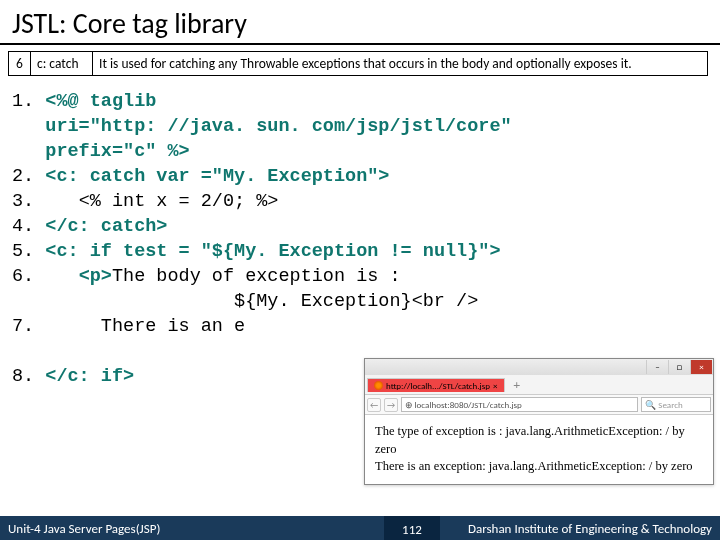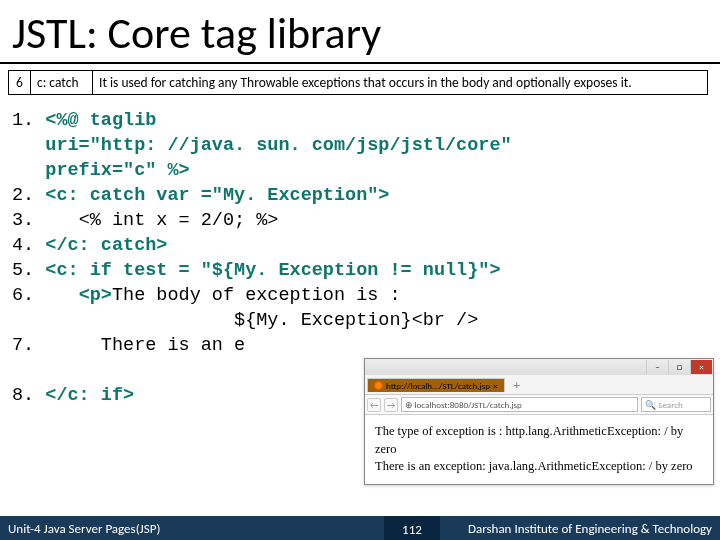--- a/index.html
+++ b/index.html
@@ -1,35 +1,35 @@
 <!DOCTYPE html>
 <html><head>
 <meta charset="utf-8">
 <style>
 *{margin:0;padding:0;box-sizing:border-box}
 body{width:720px;height:540px;font-family:Calibri,Arial,sans-serif;background:#fff;position:relative;overflow:hidden}
-.title{font-size:44px;font-weight:400;padding:6px 12px 2px;border-bottom:2px solid #000}
+.title{font-size:28px;font-weight:400;padding:6px 12px 2px;border-bottom:2px solid #000}
 .tbl{border-collapse:collapse;margin:6px 8px;width:700px}
 .tbl td{border:1.5px solid #000;padding:3px 6px;font-size:13.5px;vertical-align:top}
 .tbl .c0{width:22px;text-align:center}
 .tbl .c1{width:62px}
 .code{font-family:Consolas,"Courier New",monospace;font-size:18.5px;line-height:1.35;padding:8px 12px 0}
 .code div{white-space:pre}
 .k{color:#0f766e;font-weight:bold}
 .p{color:#000}
 .footer{position:absolute;bottom:0;left:0;right:0;height:24px;background:#1a3a5a;color:#fff;display:flex;align-items:center;font-size:13px}
 .fl{padding-left:8px}
 .fc{background:#0a2540;width:56px;text-align:center;height:100%;line-height:28px;margin:0 28px 0 auto}
 .fr{padding-right:8px}
 .bw{position:absolute;right:6px;top:358px;width:350px;border:1px solid #888;background:#f4f4f4;font-size:10px;box-shadow:0 1px 3px rgba(0,0,0,.2)}
 .bw-top{display:flex;justify-content:flex-end;background:linear-gradient(#eee,#ddd);padding:1px}
 .wb{width:22px;height:14px;text-align:center;font-size:9px;border-left:1px solid #ccc;line-height:14px}
 .wb.cls{background:#c0392b;color:#fff}
 .bw-tab{background:#f4f4f4;border-bottom:1px solid #ccc;padding:2px;display:flex;gap:4px;align-items:center}
-.tab{background:#a16207;border:1px solid #ccc;border-bottom:none;padding:1px 6px;font-size:9px;display:flex;align-items:center;gap:3px}
+.tab{background:#ef4444;border:1px solid #ccc;border-bottom:none;padding:1px 6px;font-size:9px;display:flex;align-items:center;gap:3px}
 .ff-logo{width:9px;height:9px;background:radial-gradient(circle,#ff8c00 30%,#e55b00 70%);border-radius:50%}
 .bw-url{display:flex;align-items:center;padding:2px;gap:3px;border-bottom:1px solid #ccc;background:#f9f9f9}
 .nav-btn{width:14px;height:14px;border:1px solid #ccc;border-radius:2px;text-align:center;font-size:9px;color:#888;line-height:12px}
 .urlbox{flex:1;border:1px solid #bbb;background:#fff;padding:1px 3px;font-size:9px;color:#555;display:flex;align-items:center;gap:2px}
 .srch{width:70px;border:1px solid #bbb;background:#fff;padding:1px 3px;font-size:9px;color:#999}
 .bw-body{background:#fff;padding:8px 10px;font-family:'Times New Roman',serif;font-size:12.5px;line-height:1.4}
 .plus{font-size:13px;color:#888;padding:0 5px}
 </style>
 </head>
 <body>
@@ -80,21 +80,21 @@
     <div class="nav-btn">→</div>
     <div class="urlbox">
       <span>⊕</span>
       <span>localhost:8080/JSTL/catch.jsp</span>
     </div>
     <div class="srch">
       <span style="color:#888">🔍 </span><span>Search</span>
     </div>
   </div>
   <div class="bw-body">
-    <div>The type of exception is : http.lang.ArithmeticException: / by zero</div>
+    <div>The type of exception is : java.lang.ArithmeticException: / by zero</div>
     <div>There is an exception: java.lang.ArithmeticException: / by zero</div>
   </div>
 </div>
 
 <div class="footer">
   <div class="fl">Unit-4 Java Server Pages(JSP)</div>
   <div class="fc">112</div>
   <div class="fr">Darshan Institute of Engineering &amp; Technology</div>
 </div>
 

